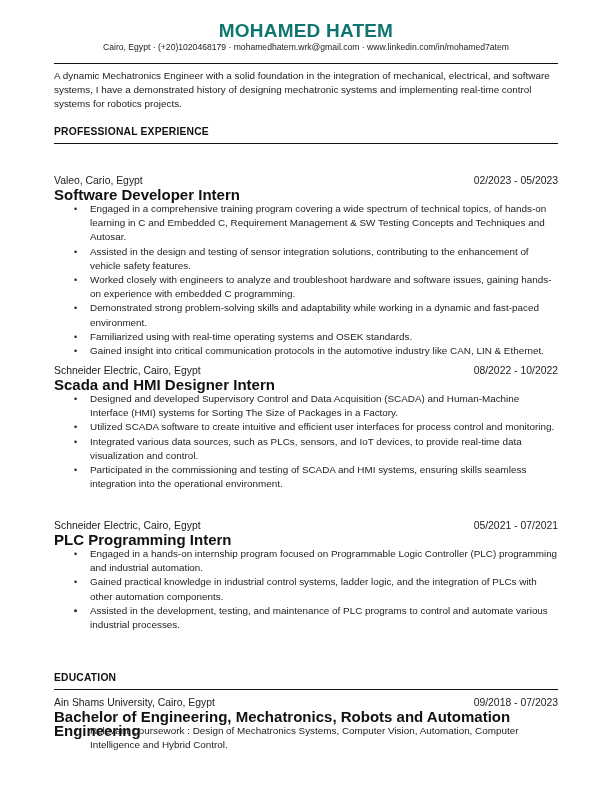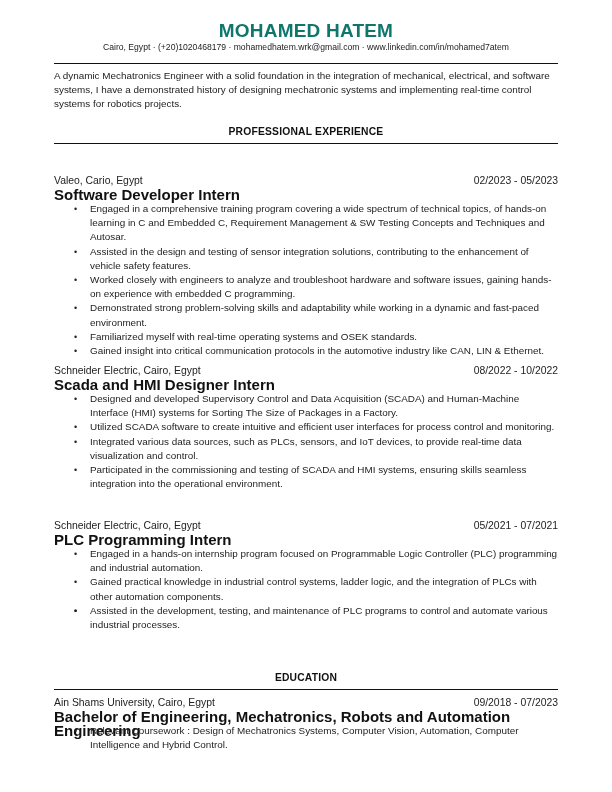--- a/index.html
+++ b/index.html
@@ -2,21 +2,21 @@
 <html><head>
 <meta charset="utf-8">
 <style>
   html, body { margin: 0; padding: 0; background: #ffffff; }
   body { width: 612px; height: 792px; overflow: hidden; position: relative; font-family: "Liberation Sans", "DejaVu Sans", sans-serif; color: #1a1a1a; }
   .page { position: absolute; left: 54px; top: 0; width: 504px; }
   .name { position: absolute; top: 20px; left: 0; width: 504px; text-align: center; font-weight: bold; font-size: 19px; letter-spacing: 0.2px; color: #0f766e; }
   .contact { position: absolute; top: 42px; left: 0; width: 504px; text-align: center; font-size: 8.6px; color: #222; white-space: nowrap; }
   .rule { position: absolute; left: 0; width: 504px; height: 0; border-top: 1px solid #111; }
   .summary { position: absolute; top: 69px; left: 0; width: 504px; text-align: left; font-size: 9.9px; line-height: 14px; color: #222; }
-  .section-title { position: absolute; left: 0; width: 504px; text-align: center; font-weight: bold; font-size: 10.3px; letter-spacing: 0.2px; color: #111; }
+  .section-title { position: absolute; left: 0; width: 504px; font-weight: bold; font-size: 10.3px; letter-spacing: 0.2px; color: #111; }
   .entry { position: absolute; left: 0; width: 504px; }
   .entry-head { display: flex; justify-content: space-between; font-size: 10.4px; height: 14px; line-height: 14px; color: #222; }
   .entry-role { font-weight: bold; font-size: 15px; line-height: 14px; height: 14px; color: #111; }
   ul.bullets { margin: 0; padding: 0; list-style: none; }
   ul.bullets li { position: relative; padding-left: 36px; font-size: 9.9px; line-height: 14.2px; color: #222; }
   ul.bullets li .dot { position: absolute; left: 20px; top: 0; font-size: 9px; }
 </style>
 </head>
 <body>
 
@@ -35,21 +35,21 @@
     <div class="entry-head">
       <span>Valeo, Cario, Egypt</span>
       <span>02/2023 - 05/2023</span>
     </div>
     <div class="entry-role">Software Developer Intern</div>
     <ul class="bullets">
       <li><span class="dot">•</span><span>Engaged in a comprehensive training program covering a wide spectrum of technical topics, of hands-on learning in C and Embedded C, Requirement Management &amp; SW Testing Concepts and Techniques and Autosar.</span></li>
       <li><span class="dot">•</span><span>Assisted in the design and testing of sensor integration solutions, contributing to the enhancement of vehicle safety features.</span></li>
       <li><span class="dot">•</span><span>Worked closely with engineers to analyze and troubleshoot hardware and software issues, gaining hands-on experience with embedded C programming.</span></li>
       <li><span class="dot">•</span><span>Demonstrated strong problem-solving skills and adaptability while working in a dynamic and fast-paced environment.</span></li>
-      <li><span class="dot">•</span><span>Familiarized myself with real-time operating systems and OSEK standards.</span></li>
+      <li><span class="dot">•</span><span>Familiarized using with real-time operating systems and OSEK standards.</span></li>
       <li><span class="dot">•</span><span>Gained insight into critical communication protocols in the automotive industry like CAN, LIN &amp; Ethernet.</span></li>
     </ul>
   </div>
 
   <div class="entry" style="top:364px;">
     <div class="entry-head">
       <span>Schneider Electric, Cairo, Egypt</span>
       <span>08/2022 - 10/2022</span>
     </div>
     <div class="entry-role">Scada and HMI Designer Intern</div>

